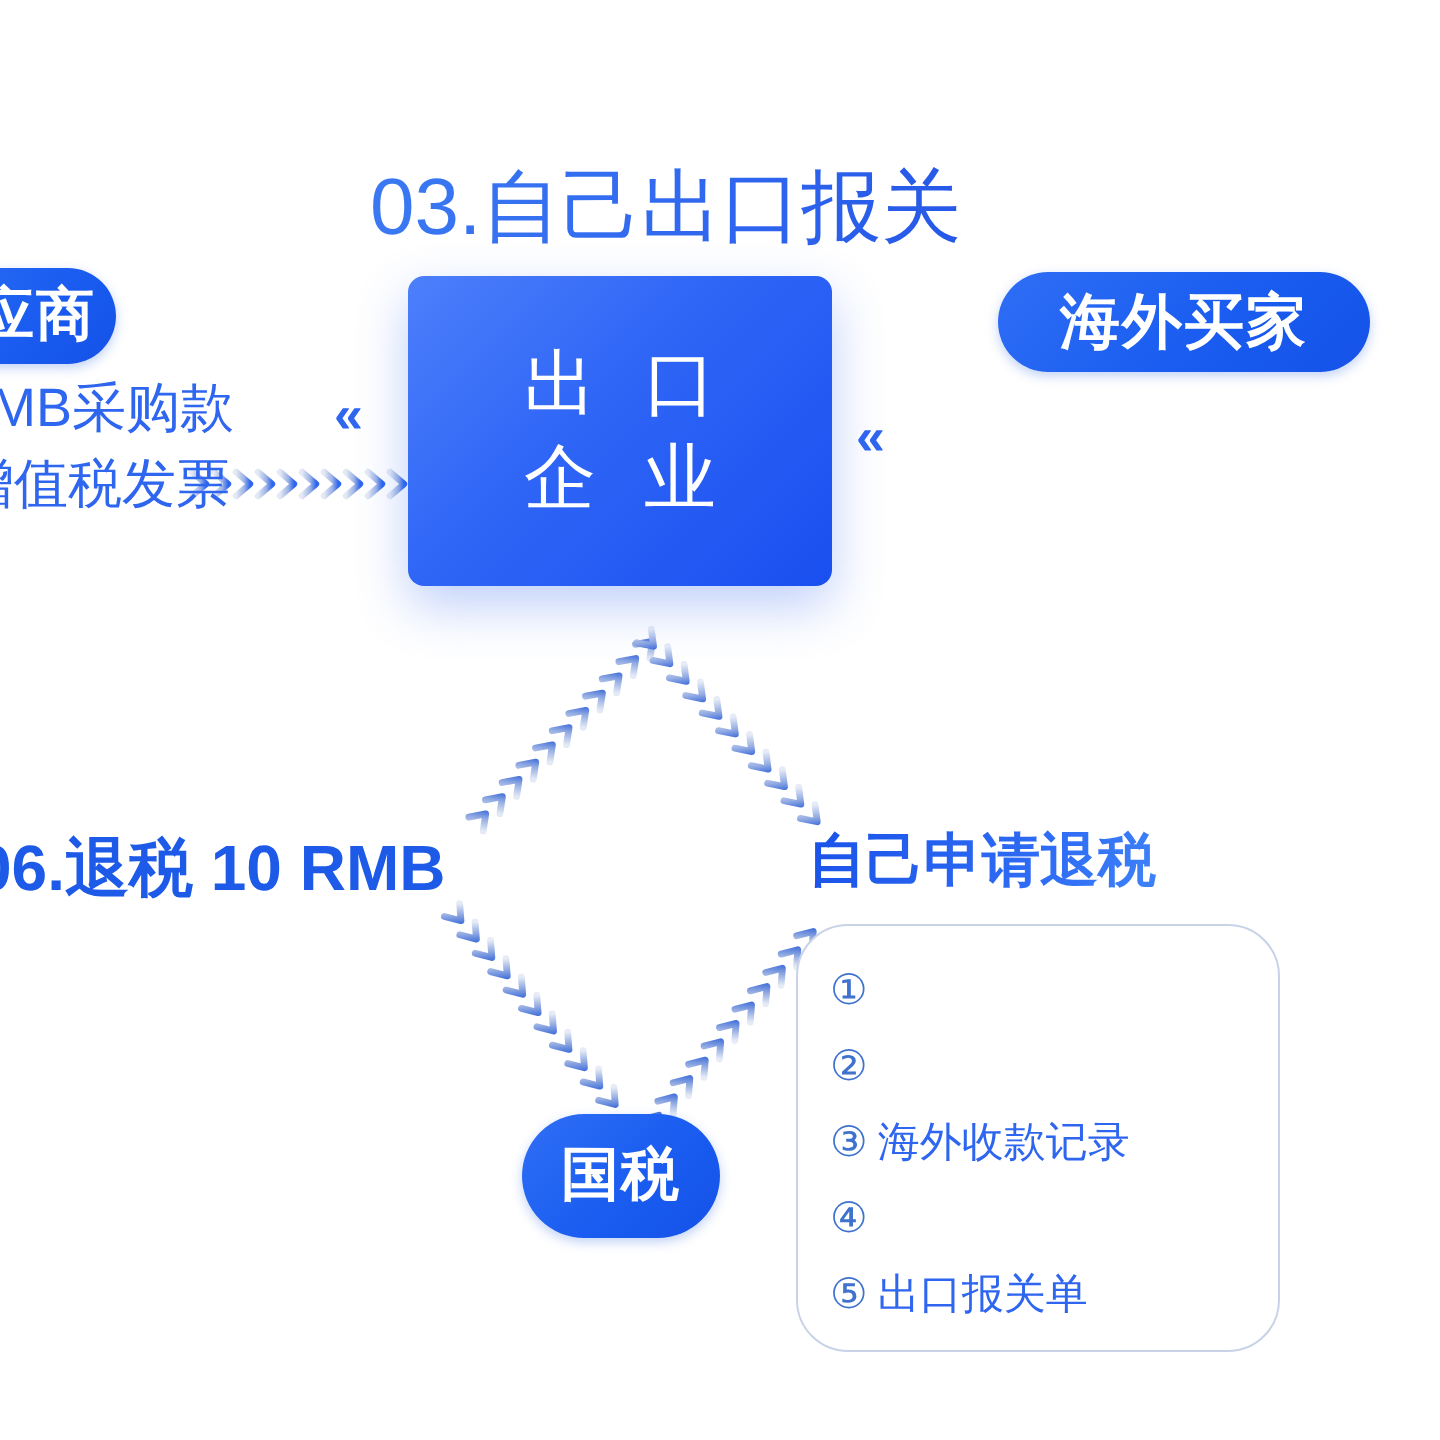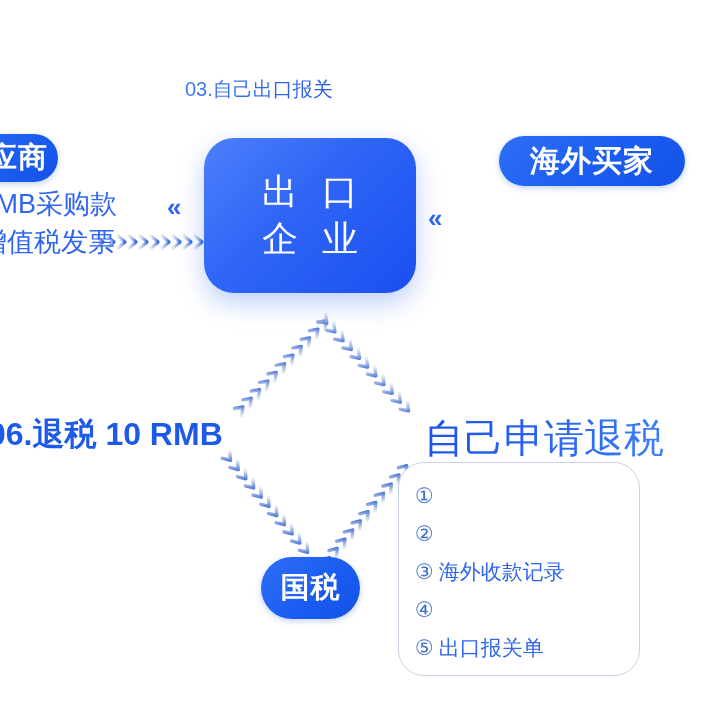--- a/index.html
+++ b/index.html
@@ -56,21 +56,21 @@
     font-size: 29px;
   }
 
   
   #node-export {
     position: absolute;
     left: 204px;
     top: 138px;
     width: 212px;
     height: 155px;
-    border-radius: 30px;
+    border-radius: 8px;
     background: linear-gradient(135deg, #4d7ffb 0%, #2f66f6 42%, #1a4ff0 100%);
     box-shadow: 0 10px 26px rgba(40, 95, 235, .30);
     display: flex;
     flex-direction: column;
     align-items: center;
     justify-content: center;
     color: #ffffff;
   }
   #node-export .line {
     font-size: 36px;
@@ -82,21 +82,21 @@
 
   
   .label {
     position: absolute;
     white-space: nowrap;
     color: #2f6ef0;
   }
   #label-top {
     left: 185px;
     top: 76px;
-    font-size: 20px;
+    font-size: 40px;
     font-weight: 500;
     background: linear-gradient(100deg, #3b79f2 0%, #2f66ef 60%, #2558e6 100%);
     -webkit-background-clip: text;
     background-clip: text;
     color: transparent;
   }
   #label-purchase {
     left: -24px;
     top: 186px;
     font-size: 27px;
@@ -118,24 +118,24 @@
     color: #2f66ef;
   }
   #label-refund {
     left: -12px;
     top: 413px;
     font-size: 32px;
     font-weight: 700;
     color: #1d5ae8;
   }
   #label-apply {
-    left: 424px;
+    left: 404px;
     top: 411px;
-    font-size: 40px;
-    font-weight: 400;
+    font-size: 29px;
+    font-weight: 700;
     background: linear-gradient(110deg, #1a52e8 0%, #2f6ef5 70%, #3f83f8 100%);
     -webkit-background-clip: text;
     background-clip: text;
     color: transparent;
   }
 
   
   .chev-inline {
     position: absolute;
     font-size: 26px;

